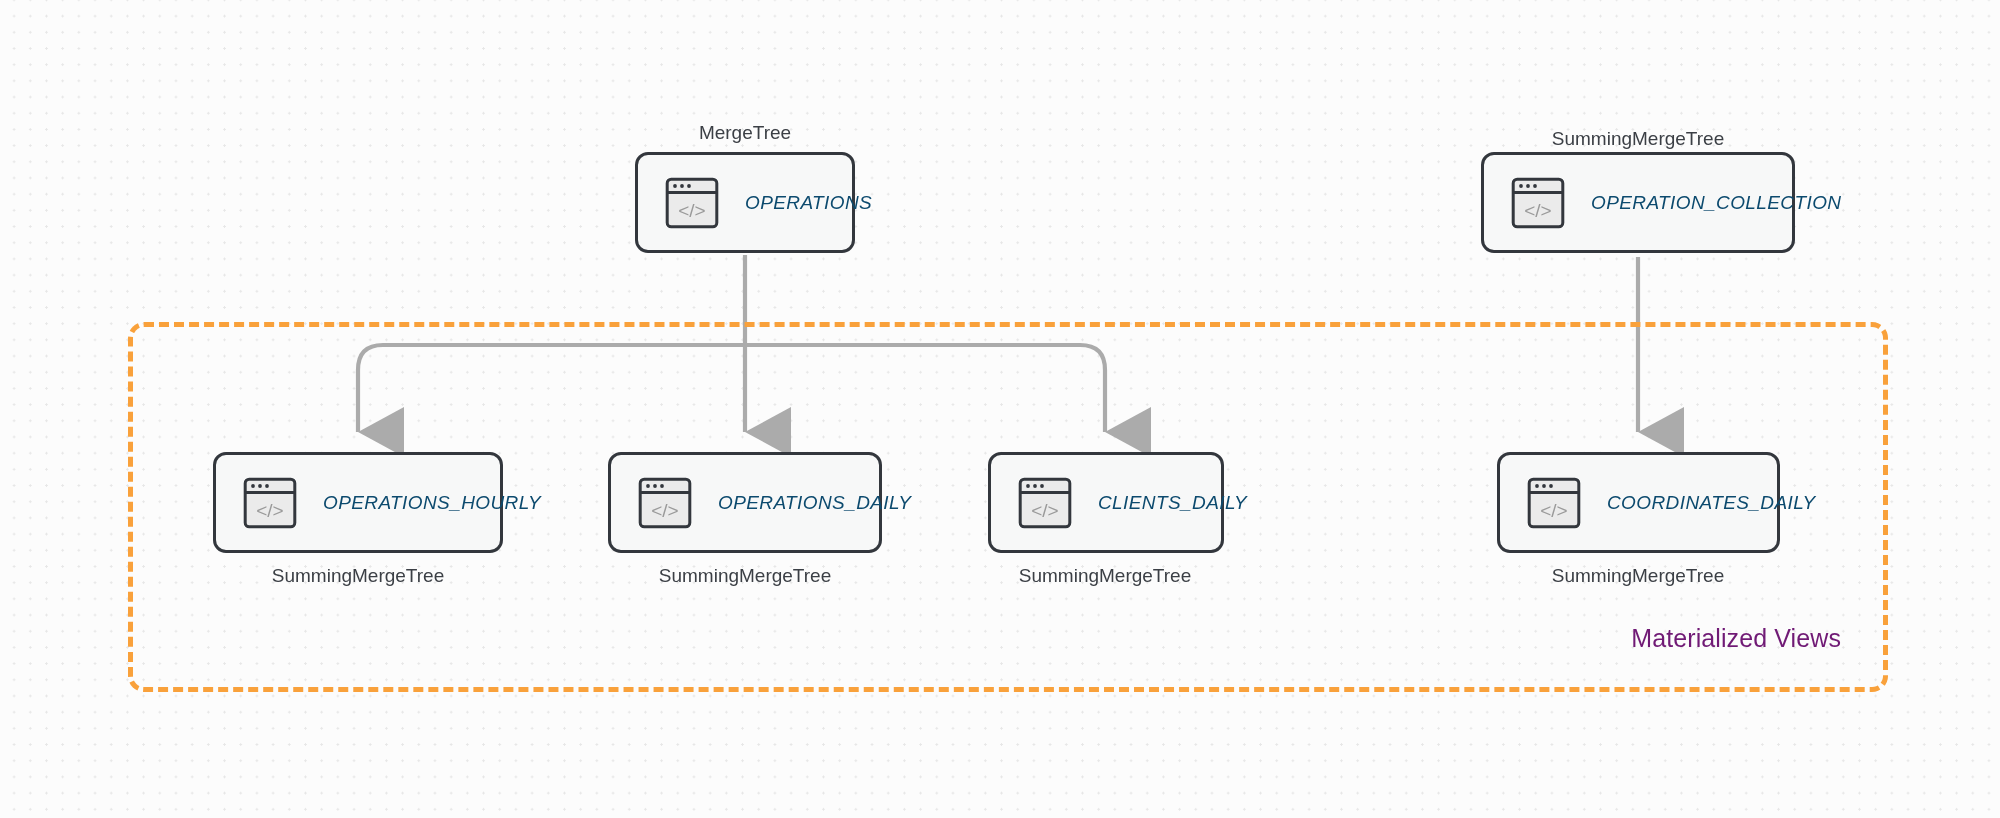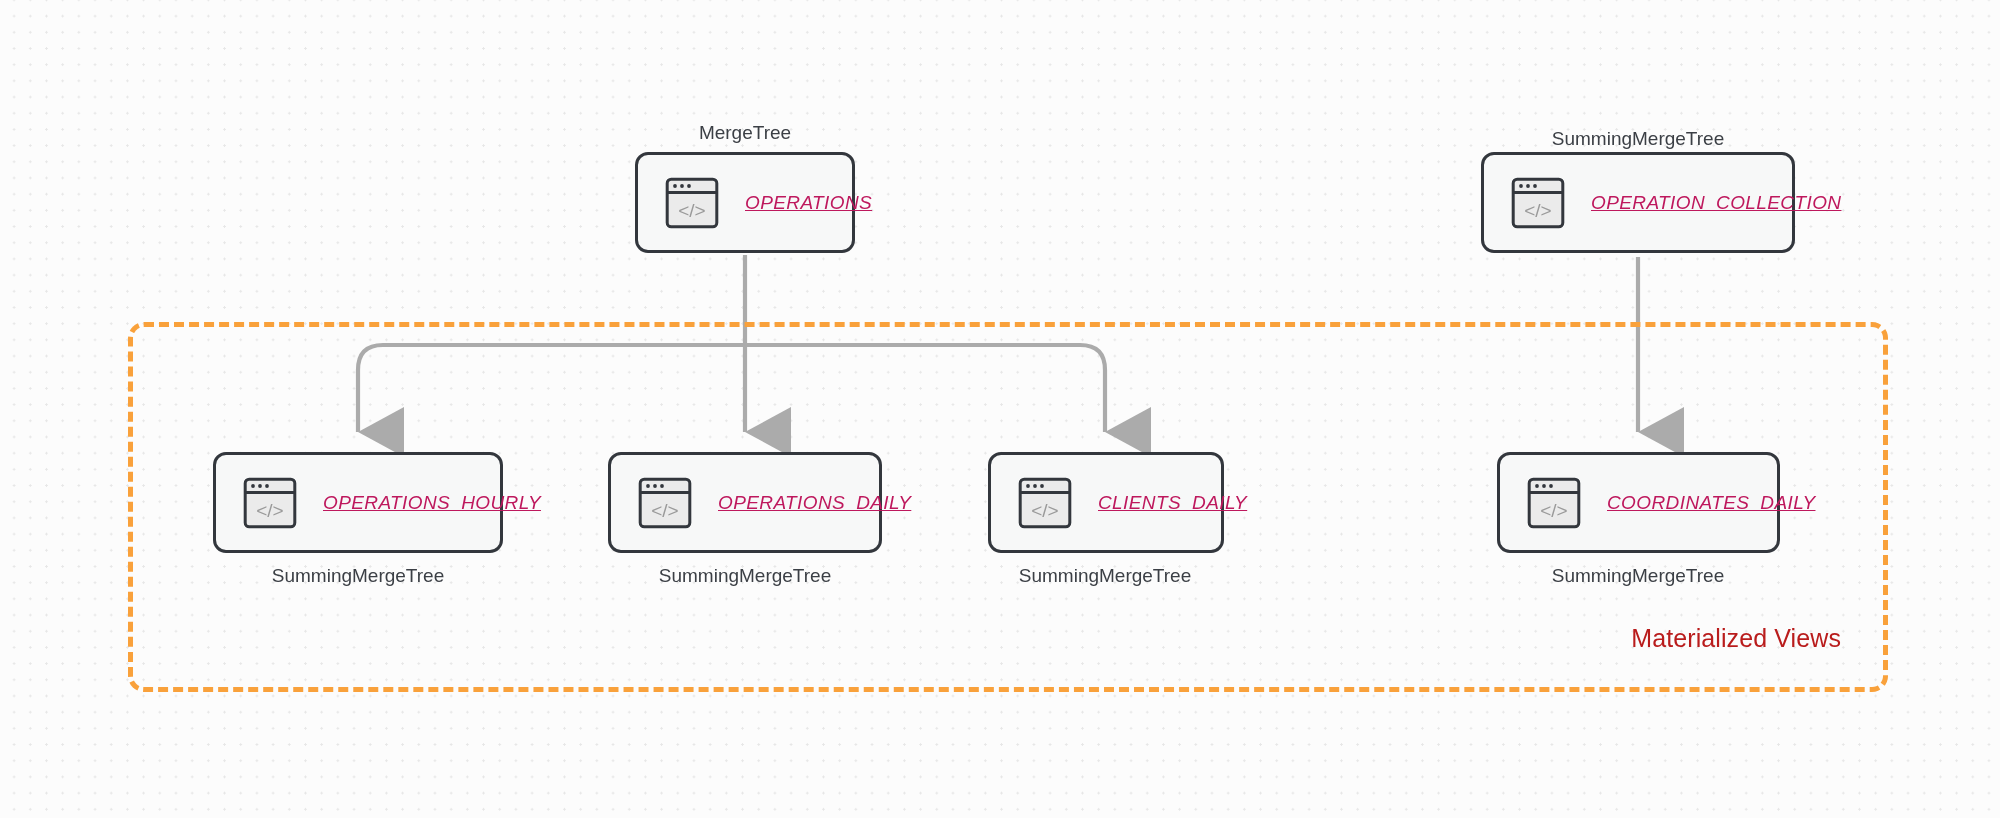--- a/index.html
+++ b/index.html
@@ -44,21 +44,21 @@
     width: 1760px;
     height: 370px;
     border: 5px dashed #f9a13b;
     border-radius: 16px;
   }
 
   .mv-group-label {
     position: absolute;
     right: 42px;
     bottom: 34px;
-    color: #b91c1c;
+    color: #701a75;
     font-size: 25px;
     letter-spacing: 0.1px;
     white-space: nowrap;
   }
 
   
   .node {
     position: absolute;
     height: 101px;
     background: #f7f8f8;
@@ -66,24 +66,23 @@
     border-radius: 13px;
     display: flex;
     align-items: center;
     padding-left: 27px;
     gap: 26px;
   }
 
   .node-label {
     font-size: 19px;
     font-style: italic;
-    color: #be185d;
+    color: #0c4a6e;
     letter-spacing: 0.4px;
     white-space: nowrap;
-    text-decoration: underline;
   }
 
   
   .caption {
     position: absolute;
     font-size: 19px;
     color: #3b3f45;
     white-space: nowrap;
     text-align: left;
     transform: translateX(-50%);

